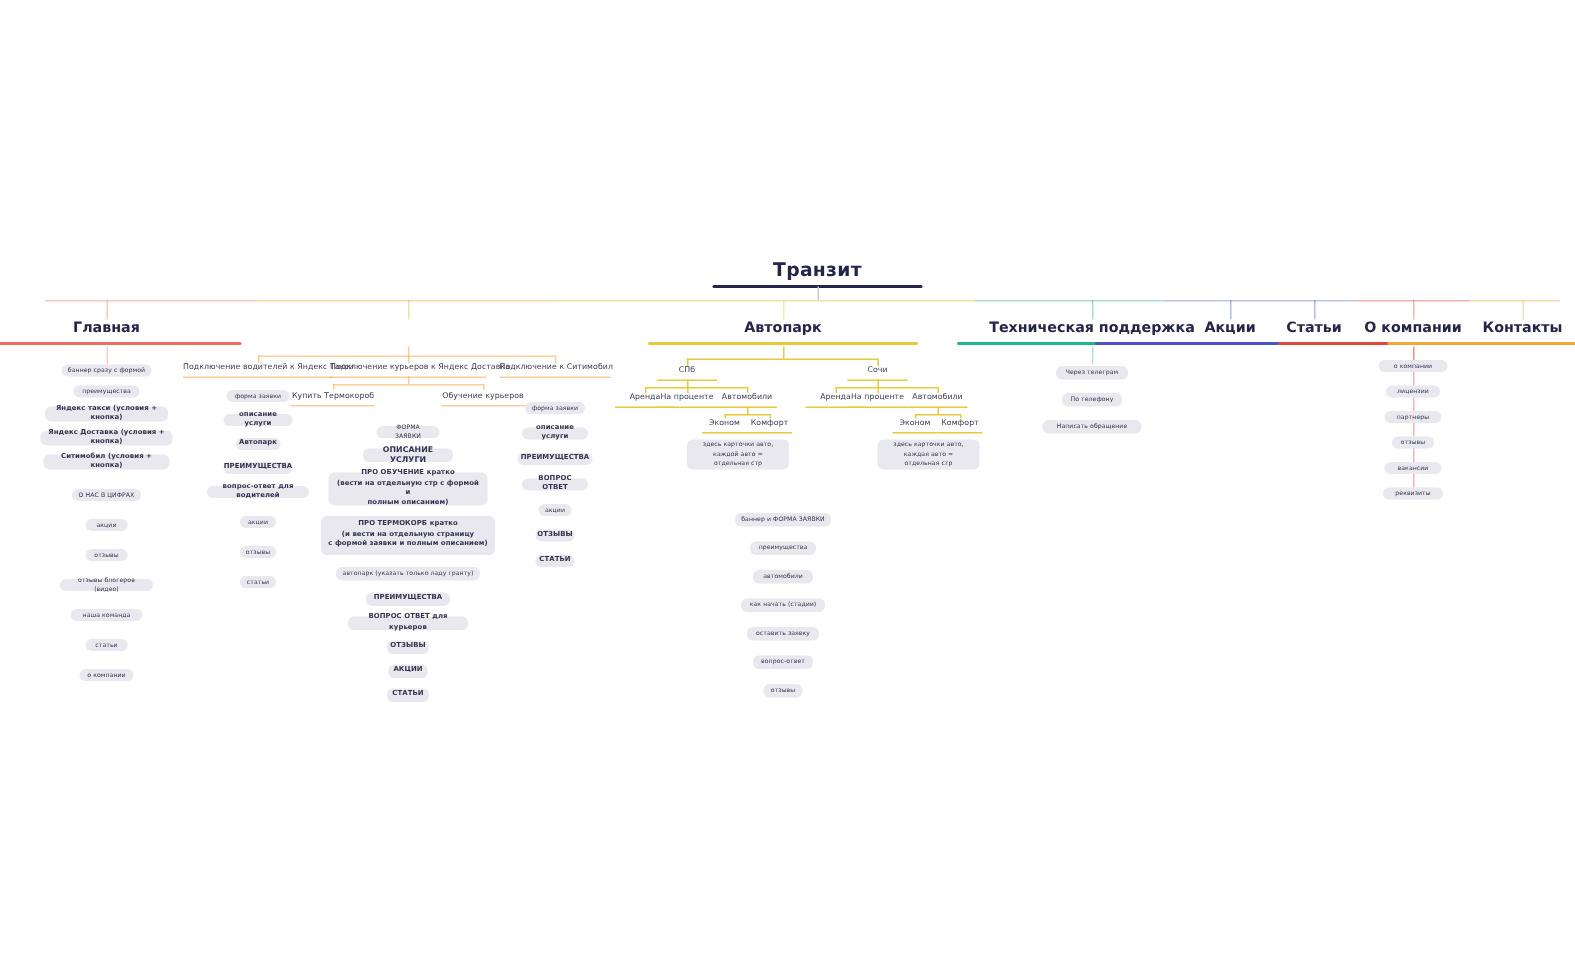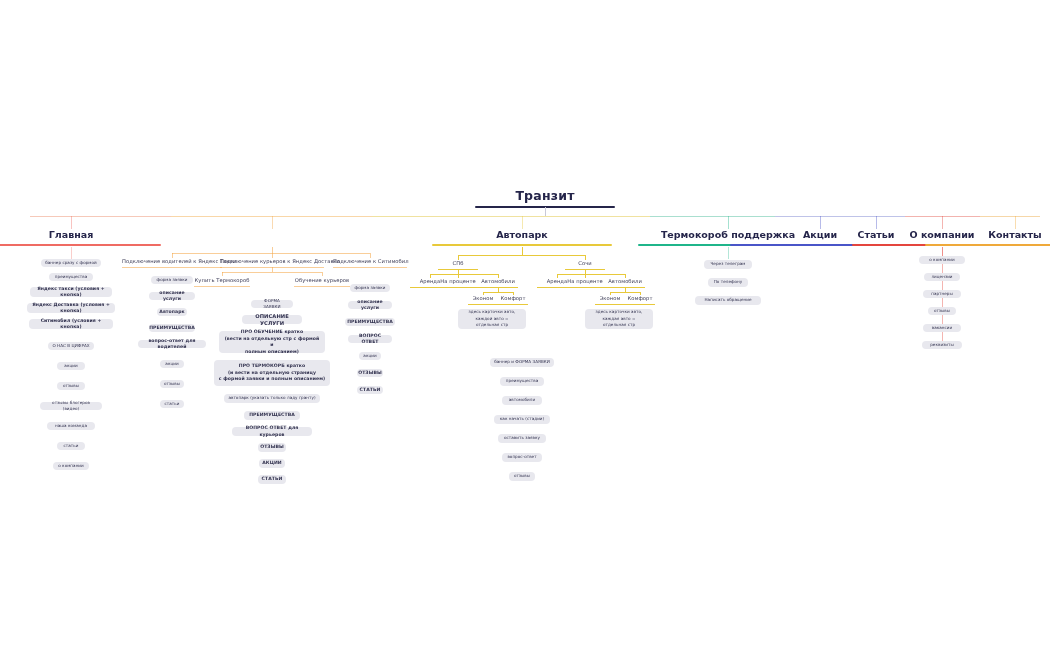--- a/index.html
+++ b/index.html
@@ -4,21 +4,21 @@
 <style>
   html,body{margin:0;padding:0;}
   body{
     width:1050px;height:650px;
     background:#ffffff;
     font-family:"DejaVu Sans","Liberation Sans",sans-serif;
     color:#2b2b44;
     overflow:hidden;
     position:relative;
   }
-  #canvas{position:absolute;left:0;top:0;width:1050px;height:501px;margin-top:16px;}
+  #canvas{position:absolute;left:0;top:0;width:1050px;height:501px;}
 
   
   .root{
     position:absolute;
     text-align:center;
     font-size:12.5px;
     font-weight:bold;
     letter-spacing:.2px;
     color:#25254a;
     white-space:nowrap;
@@ -99,21 +99,21 @@
       <div class="rule" style="background: rgb(239, 107, 99);"></div>
     </div>
     <div class="ln vh" style="left: 272px; top: 200px; height: 13px; background: rgba(243, 163, 63, 0.4);"></div>
     <div class="ln vh" style="left: 522px; top: 200px; height: 13px; background: rgba(232, 201, 58, 0.4);"></div>
     <div class="sect" style="left: 432px; top: 213px; width: 180px;">
       <div>Автопарк</div>
       <div class="rule" style="background: rgb(232, 201, 58);"></div>
     </div>
     <div class="ln vh" style="left: 728px; top: 200px; height: 13px; background: rgba(31, 181, 138, 0.4);"></div>
     <div class="sect" style="left: 638px; top: 213px; width: 180px;">
-      <div>Термокороб поддержка</div>
+      <div>Техническая поддержка</div>
       <div class="rule" style="background: rgb(31, 181, 138);"></div>
     </div>
     <div class="ln vh" style="left: 820px; top: 200px; height: 13px; background: rgba(74, 85, 200, 0.4);"></div>
     <div class="sect" style="left: 730px; top: 213px; width: 180px;">
       <div>Акции</div>
       <div class="rule" style="background: rgb(74, 85, 200);"></div>
     </div>
     <div class="ln vh" style="left: 876px; top: 200px; height: 13px; background: rgba(74, 85, 200, 0.4);"></div>
     <div class="sect" style="left: 786px; top: 213px; width: 180px;">
       <div>Статьи</div>

